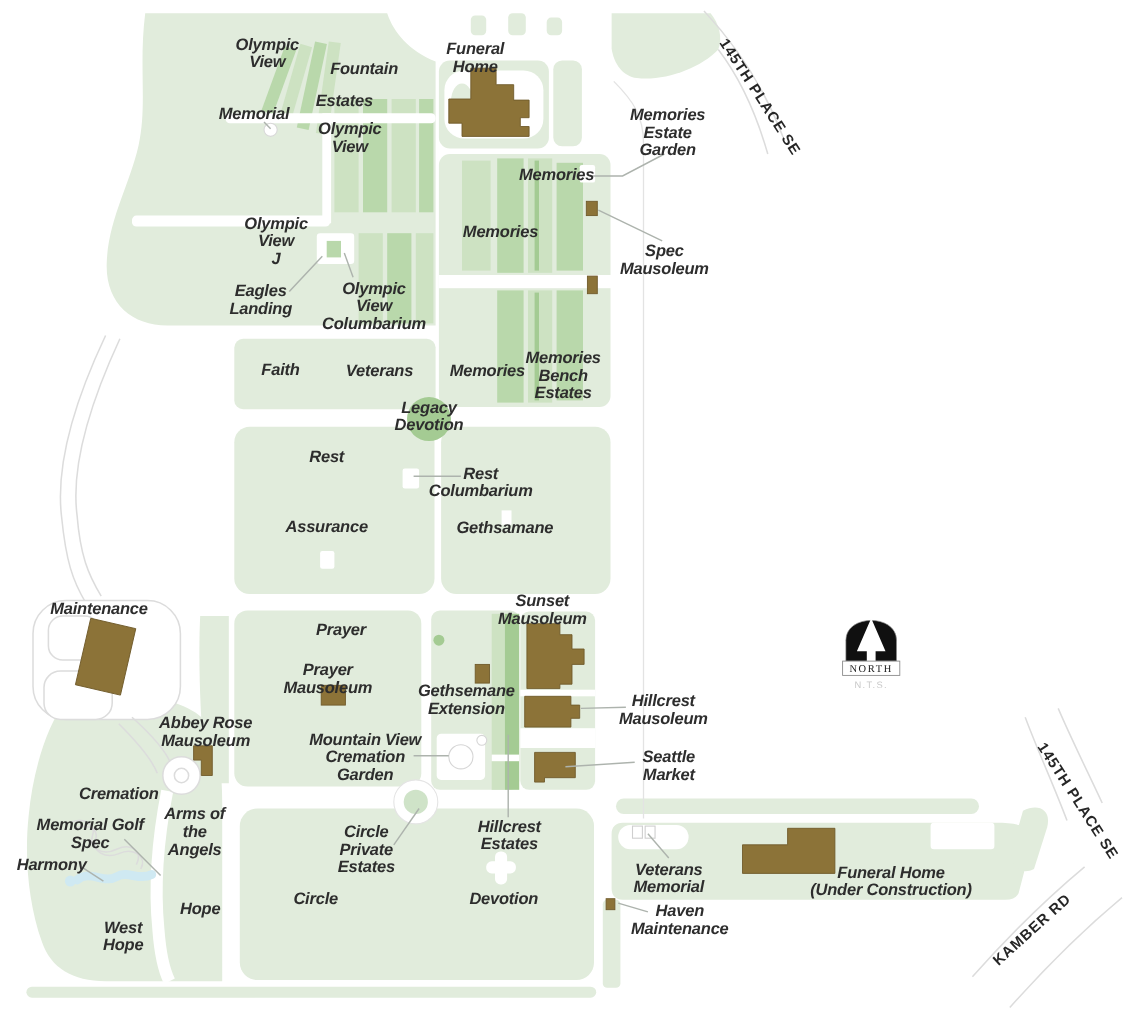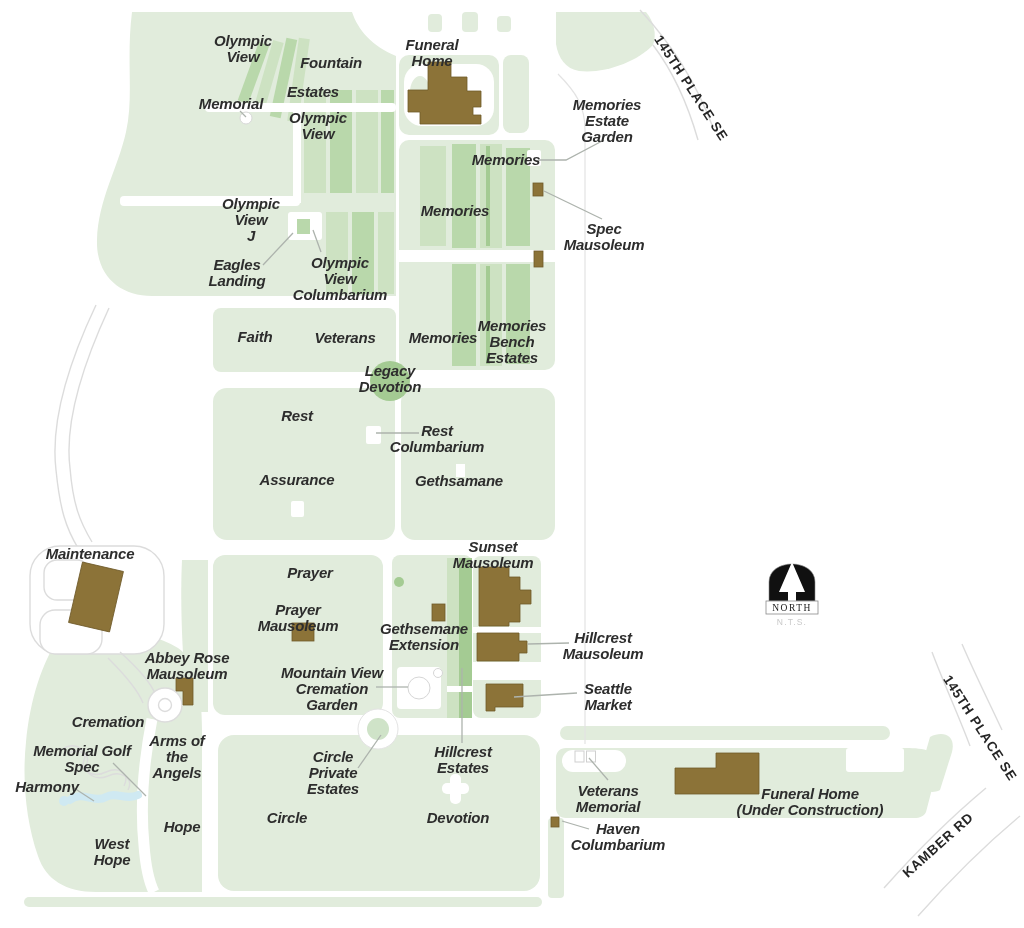--- a/index.html
+++ b/index.html
@@ -242,21 +242,21 @@
   <div class="map-label" style="left:463px;top:744px">Hillcrest
 Estates</div>
   <div class="map-label" style="left:608px;top:783px">Veterans
 Memorial</div>
   <div class="map-label" style="left:810px;top:786px">Funeral Home
 (Under Construction)</div>
   <div class="map-label" style="left:182px;top:819px">Hope</div>
   <div class="map-label" style="left:287px;top:810px">Circle</div>
   <div class="map-label" style="left:458px;top:810px">Devotion</div>
   <div class="map-label" style="left:618px;top:821px">Haven
-Columbarium</div>
+Maintenance</div>
   <div class="map-label" style="left:112px;top:836px">West
 Hope</div>
 
   <div class="road-label rot57" style="left:691px;top:88px">145TH PLACE SE</div>
   <div class="road-label rot57" style="left:980px;top:728px">145TH PLACE SE</div>
   <div class="road-label rotm42" style="left:938px;top:845px">KAMBER RD</div>
 
 </div>
 
 </body></html>

